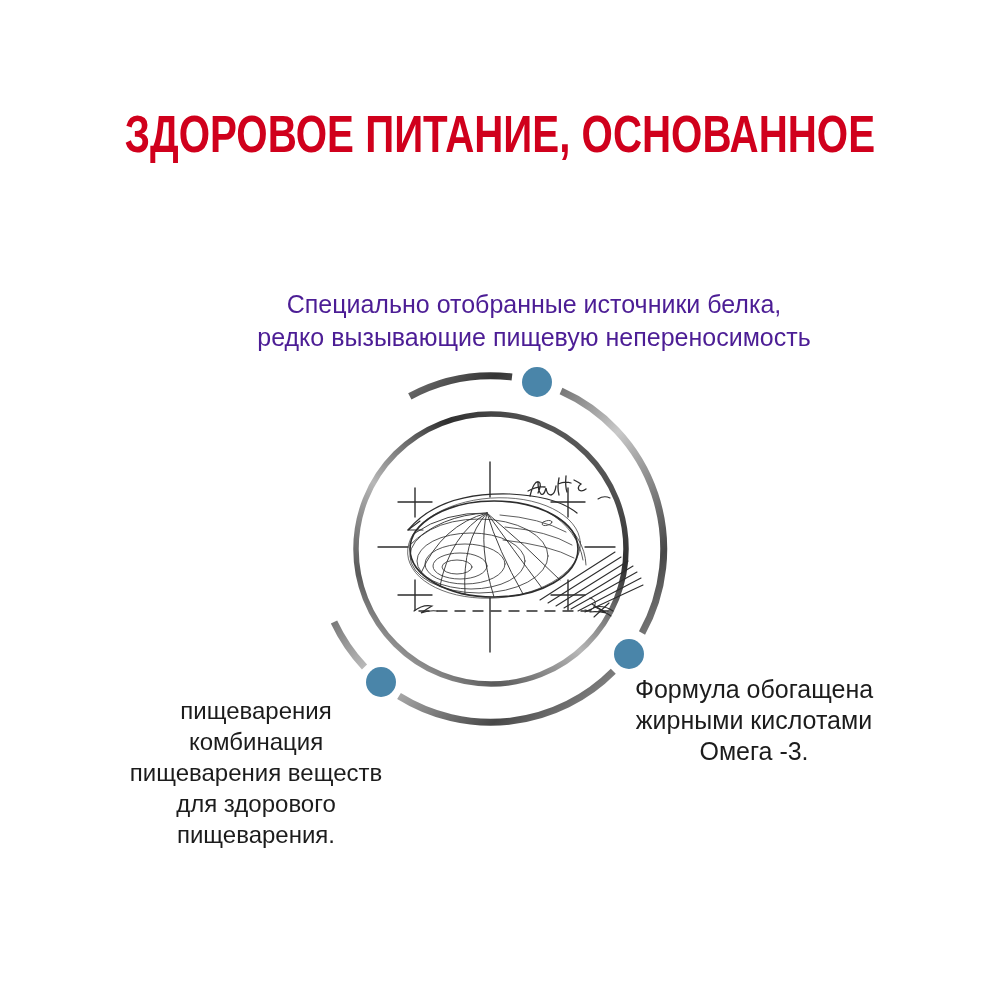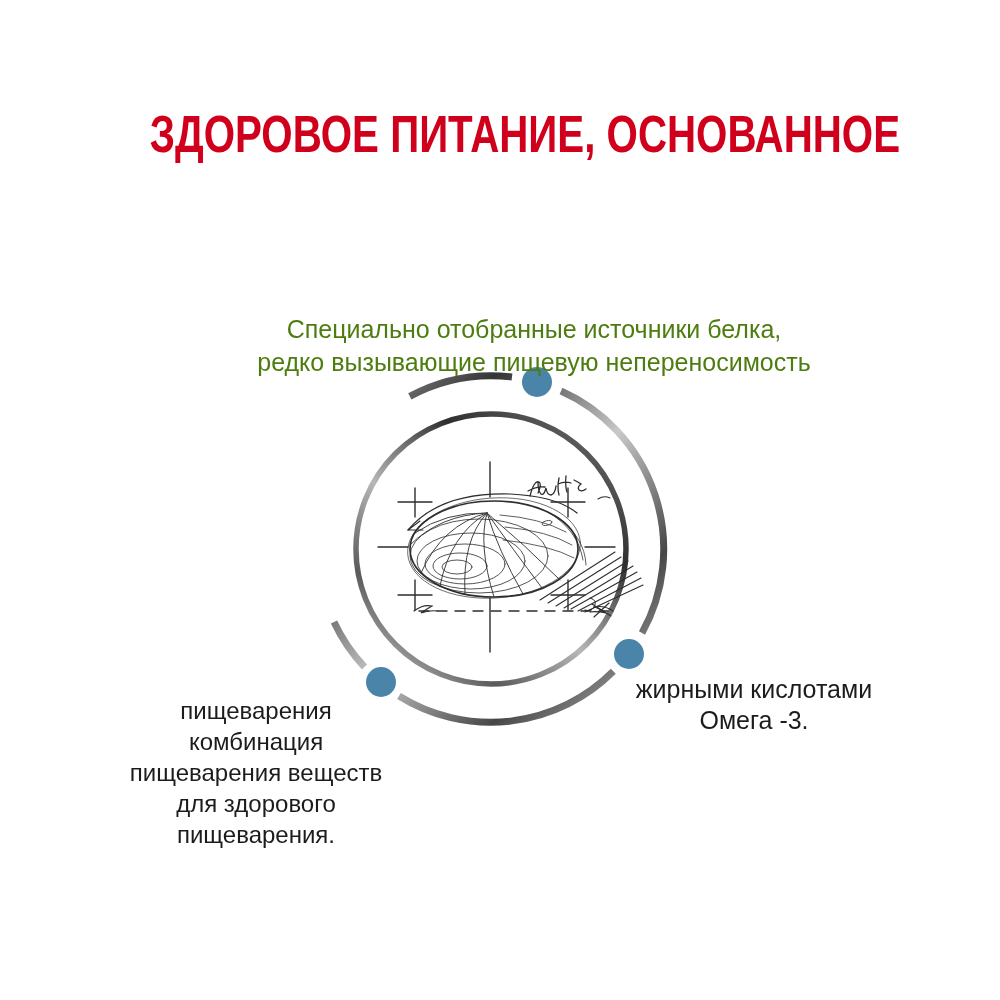--- a/index.html
+++ b/index.html
@@ -1,20 +1,20 @@
 <!DOCTYPE html>
 <html><head>
 <meta charset="utf-8">
 <style>
   html,body{margin:0;padding:0;}
   body{background:#ffffff;font-family:"Liberation Sans",sans-serif;}
   .canvas{position:relative;width:1000px;height:1000px;background:#ffffff;overflow:hidden;}
   .diagram-svg{position:absolute;left:0;top:0;width:1000px;height:1000px;}
 
-  .title{position:absolute;left:0;right:0;top:112px;text-align:right;
+  .title{position:absolute;left:0;right:0;top:112px;text-align:center;
          font-weight:700;font-size:51px;line-height:46px;letter-spacing:0px;white-space:nowrap;}
   .title .tline{display:block;}
   .title .tline span{display:inline-block;transform-origin:center;}
   .title .tline.l1 span{transform:scaleX(0.79);}
   .title .tline.l2 span{transform:scaleX(0.84);}
 
   .callout{position:absolute;text-align:center;color:#1c1c1c;white-space:nowrap;}
   .callout .cline{display:block;}
   .callout-protein{left:534px;top:288px;transform:translateX(-50%);font-size:25px;line-height:33px;}
   .callout-digestion{left:256px;top:695px;transform:translateX(-50%);font-size:24px;line-height:31px;}
@@ -133,31 +133,32 @@
         <path d="M 530 496 q 4 -16 9 -14 q 3 2 -1 11 m -10 -2 q 9 -5 17 -4 m -7 -5 q 0 9 3 12 q 3 2 5 -6 q 1 7 5 7 q 4 -1 5 -9 m 3 -8 q -2 10 0 17 m 7 -19 q -1 10 1 16 m -9 -8 q 7 -3 13 -1 m 3 -3 q 4 2 7 4 q -4 3 -2 6 q 3 2 7 -1" stroke="#2d2d2d"></path>
         <path d="M 598 499 q 6 -4 12 -1" stroke-width="1.1" stroke="#2d2d2d"></path>
       </g>
     </g>
   </svg>
 
   <div class="title" style="color: rgb(208, 0, 28);">
     <span class="tline l1"><span>ЗДОРОВОЕ ПИТАНИЕ, ОСНОВАННОЕ</span></span>
   </div>
 
-  <div class="callout callout-protein" style="color: #4d7c0f; margin-top: 25px;">
+  <div class="callout callout-protein" style="color: #4c1d95;">
     <span class="cline">Специально отобранные источники белка,</span>
     <span class="cline">редко вызывающие пищевую непереносимость</span>
   </div>
 
   <div class="callout callout-digestion" style="color: rgb(28, 28, 28);">
     <span class="cline">пищеварения</span>
     <span class="cline">комбинация</span>
     <span class="cline">пищеварения веществ</span>
     <span class="cline">для здорового</span>
     <span class="cline">пищеварения.</span>
   </div>
 
   <div class="callout callout-omega" style="color: rgb(28, 28, 28);">
+    <span class="cline">Формула обогащена</span>
     <span class="cline">жирными кислотами</span>
     <span class="cline">Омега -3.</span>
   </div>
 
 </div>
 
 </body></html>

